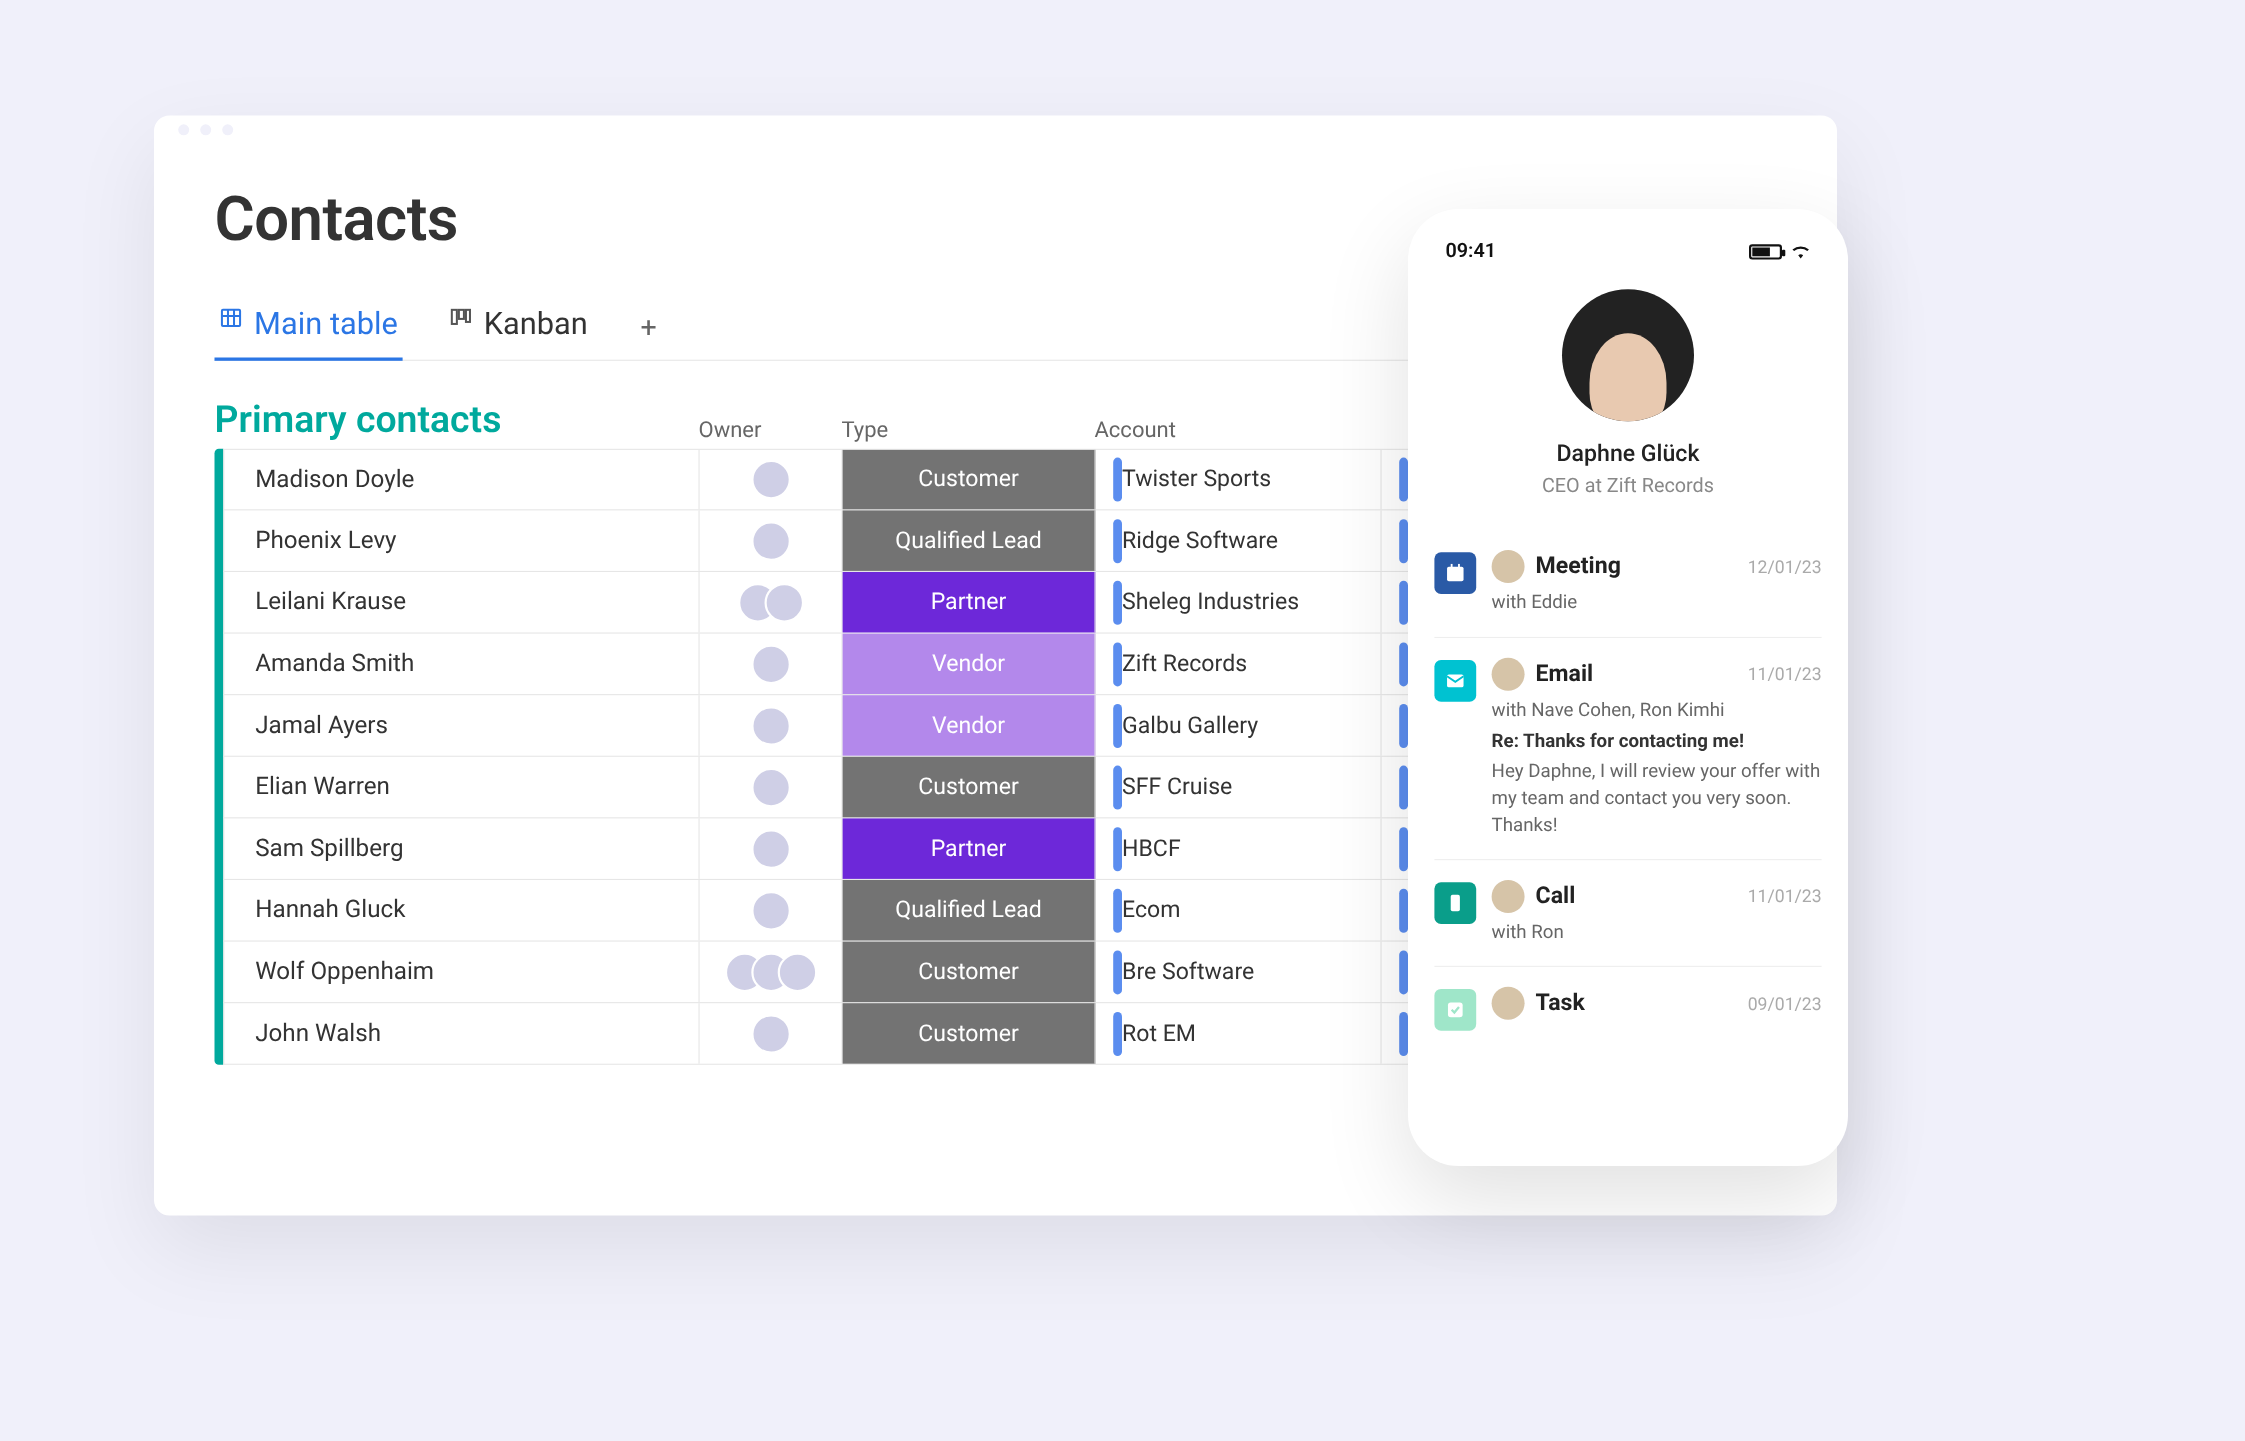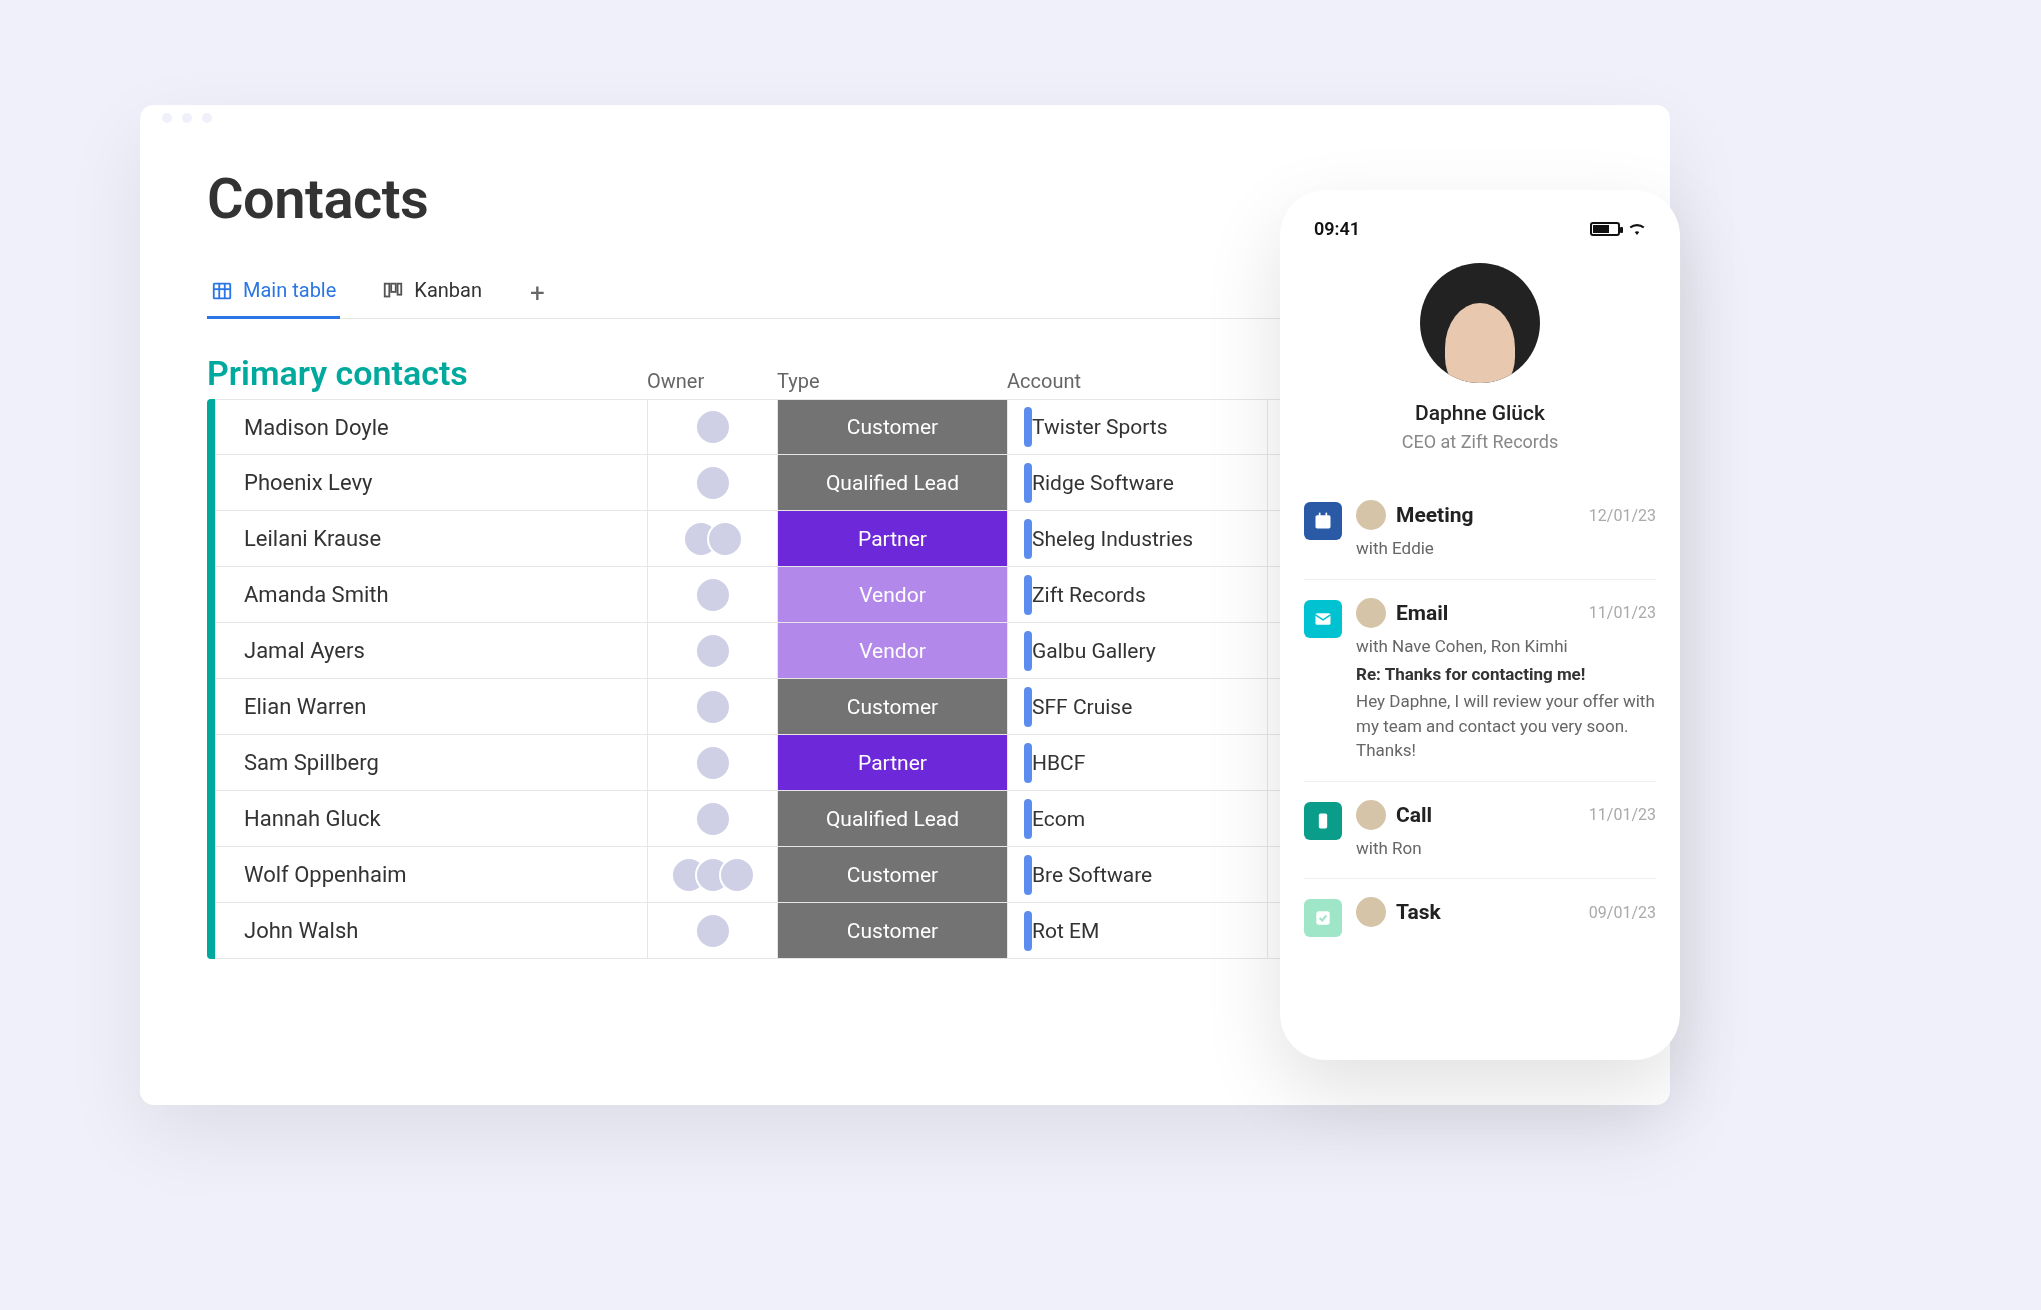--- a/index.html
+++ b/index.html
@@ -24,35 +24,35 @@
     overflow: hidden;
   }
   .browser-titlebar {
     height: 26px;
     display: flex;
     align-items: center;
     padding-left: 22px;
     gap: 10px;
   }
   .tl-dot { width: 10px; height: 10px; border-radius: 50%; background: #f0f0fa; }
-  .browser-content { padding: 35px 55px 0 55px; margin-left: 12px; }
+  .browser-content { padding: 35px 55px 0 55px; }
   .page-title { font-size: 56px; font-weight: 600; color: #333; letter-spacing: -0.5px; margin-bottom: 36px; }
   .tabs-row {
     display: flex;
     align-items: center;
     border-bottom: 1px solid #e6e6e6;
     position: relative;
   }
   .tab {
     display: flex;
-    align-items: flex-end;
+    align-items: flex-start;
     gap: 10px;
     padding: 10px 4px 14px 4px;
     margin-right: 38px;
-    font-size: 20px;
+    font-size: 28px;
     color: #333;
     cursor: pointer;
     border-bottom: 3px solid transparent;
     margin-bottom: -1px;
   }
   .tab.active { color: #2b76e5; border-bottom-color: #2b76e5; }
   .tab .ticon { width: 22px; height: 22px; display:inline-flex; align-items:center; justify-content:center; }
   .tab .ticon svg { width:22px; height:22px; }
   .add-tab { font-size: 26px; color: #666; cursor: pointer; padding: 0 6px; }
   .tabs-right { margin-left: auto; display:flex; align-items:center; gap:14px; padding-bottom:10px; }

